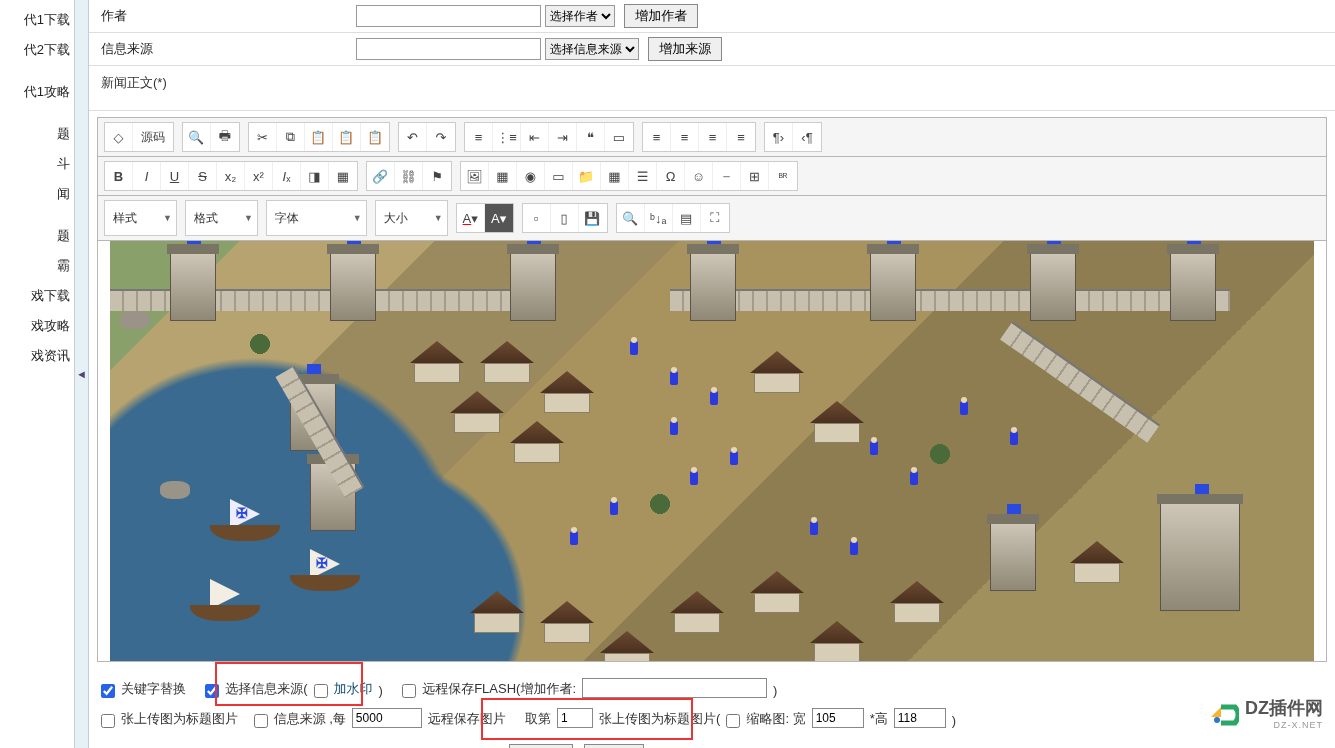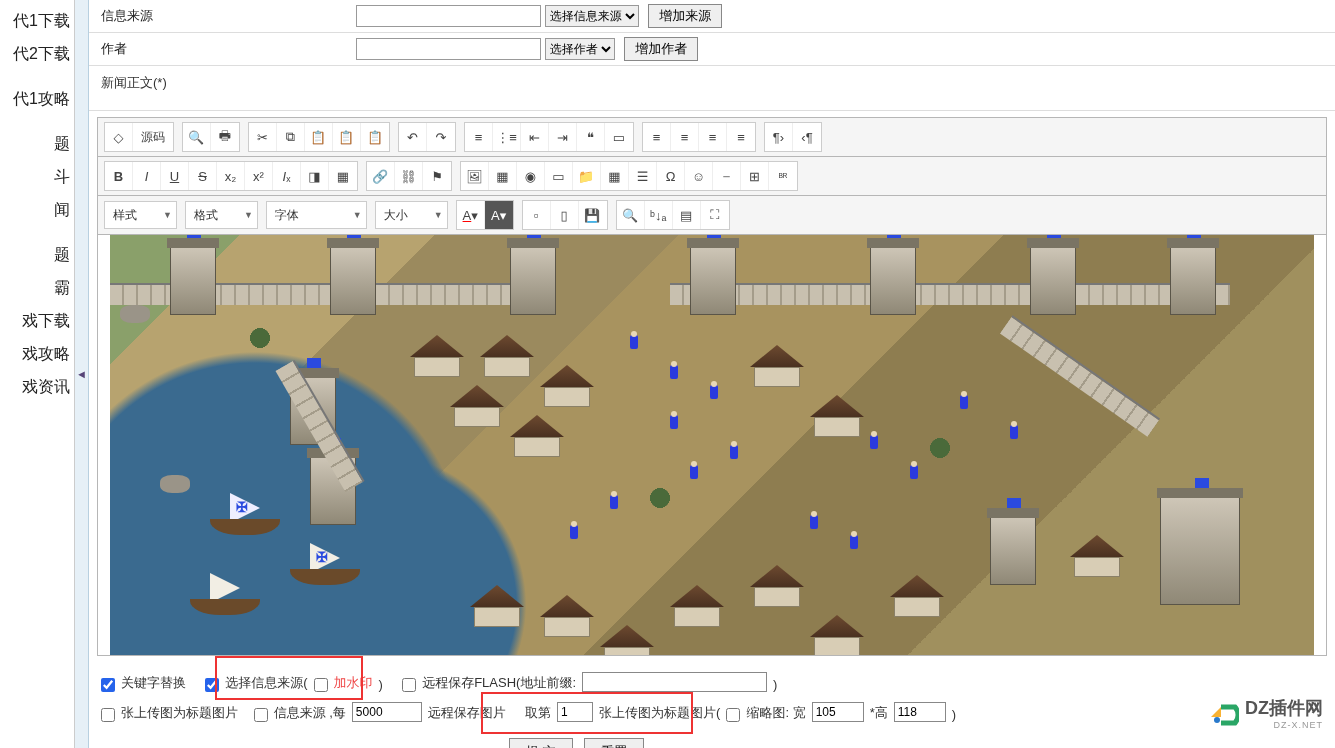--- a/index.html
+++ b/index.html
@@ -1,43 +1,43 @@
 <!DOCTYPE html>
 <html><head>
 <meta charset="utf-8">
 <style>
 * { box-sizing: border-box; margin: 0; padding: 0; }
 body { font-family: "Microsoft YaHei", SimSun, Arial, sans-serif; font-size: 13px; background: #fff; color: #333; }
 .page { display: flex; height: 748px; width: 1335px; overflow: hidden; position: relative; }
 .sidebar { width: 75px; padding: 5px 0 0 0; border-right: 1px solid #ccc; background: #fff; }
-.sidebar-item { padding: 6px 4px; font-size: 16px; color: #222; cursor: pointer; white-space: nowrap; text-align: right; }
+.sidebar-item { padding: 6px 4px; font-size: 13px; color: #222; cursor: pointer; white-space: nowrap; text-align: right; }
 .sidebar-collapse { width: 14px; background: #e6f0f7; border-right: 1px solid #b8d0e0; display: flex; align-items: center; justify-content: center; }
 .sidebar-collapse span { font-size: 11px; color: #547; cursor: pointer; }
 .main { flex: 1; background: #fff; padding: 0; overflow: hidden; }
 .form-row { display: flex; align-items: center; padding: 4px 12px; border-bottom: 1px solid #ddd; }
 .form-label { width: 255px; font-size: 13px; color: #222; }
 .form-ctrl input[type="text"] { height: 22px; border: 1px solid #999; padding: 0 4px; font-size: 12px; }
 .form-ctrl select { height: 22px; border: 1px solid #999; font-size: 12px; background: #efefef; }
 .form-ctrl button { height: 24px; padding: 0 10px; margin-left: 6px; border: 1px solid #888; background: #efefef; cursor: pointer; font-size: 13px; }
 .editor-label { padding: 8px 12px 18px; font-size: 13px; border-bottom: 1px solid #ddd; }
 .editor-wrap { margin: 6px 8px; border: 1px solid #b6b6b6; background: #f5f5f5; }
 .tb { padding: 4px 6px; border-bottom: 1px solid #b6b6b6; display: flex; flex-wrap: wrap; gap: 2px; align-items: center; }
 .tb-group { display: inline-flex; border: 1px solid #ccc; background: #fff; margin-right: 6px; }
 .tb-btn { width: 28px; height: 28px; display: inline-flex; align-items: center; justify-content: center; border-right: 1px solid #eee; cursor: pointer; font-size: 13px; color: #444; }
 .tb-btn:last-child { border-right: none; }
 .tb-btn.txt { width: auto; padding: 0 8px; font-size: 12px; }
-.tb-combo { display: inline-flex; align-items: center; border: 1px solid #ccc; background: #fff; height: 28px; margin-right: 6px; padding: 0 4px 0 8px; cursor: pointer; }
+.tb-combo { display: inline-flex; align-items: center; border: 1px solid #ccc; background: #fff; height: 36px; margin-right: 6px; padding: 0 4px 0 8px; cursor: pointer; }
 .tb-combo span:first-child { font-size: 12px; min-width: 38px; }
 .tb-combo .arr { font-size: 9px; color: #666; margin-left: 12px; }
 .editor-canvas { height: 420px; overflow: hidden; background: #fff; position: relative; padding: 0 12px; }
 .game-img { width: 100%; height: 100%; position: relative; }
 .opts { padding: 10px 12px 6px; font-size: 13px; display: flex; flex-wrap: wrap; align-items: flex-end; gap: 6px; }
 .opts input[type="checkbox"] { width: 14px; height: 14px; vertical-align: middle; accent-color: #2563eb; }
 .opts input[type="text"] { border: 1px solid #888; height: 20px; padding: 0 3px; font-size: 12px; }
-.opts a { color: #ef4444; text-decoration: none; }
+.opts a { color: #0c4a6e; text-decoration: none; }
 .hl-red { border: 2px solid #e33; position: absolute; pointer-events: none; }
 .submit-row { padding: 10px 0 0 420px; }
 .submit-row button { padding: 4px 16px; border: 1px solid #888; background: #efefef; margin-right: 8px; cursor: pointer; font-size: 13px; }
 .watermark { position: absolute; right: 12px; bottom: 18px; display: flex; align-items: center; gap: 6px; }
 .wm-logo { width: 32px; height: 32px; border-radius: 50%; position: relative; }
 .wm-txt { font-size: 18px; font-weight: bold; color: #555; }
 .wm-sub { font-size: 9px; color: #999; text-align: right; letter-spacing: 1px; }
 
 
 .scene { width:100%; height:100%; position:relative; overflow:hidden;
@@ -81,34 +81,34 @@
     <div class="sidebar-item">戏资讯</div>
   </div>
 
   <div class="sidebar-collapse">
     <span>◄</span>
   </div>
 
   <div class="main">
 
     <div class="form-row">
+      <div class="form-label">作者</div>
+      <div class="form-ctrl">
+        <input type="text" style="width: 185px;">
+        <select><option>选择作者</option></select>
+        <button>增加作者</button>
+      </div>
+    </div>
+
+    <div class="form-row">
       <div class="form-label">信息来源</div>
       <div class="form-ctrl">
         <input type="text" style="width: 185px;">
         <select><option>选择信息来源</option></select>
         <button>增加来源</button>
-      </div>
-    </div>
-
-    <div class="form-row">
-      <div class="form-label">作者</div>
-      <div class="form-ctrl">
-        <input type="text" style="width: 185px;">
-        <select><option>选择作者</option></select>
-        <button>增加作者</button>
       </div>
     </div>
 
     <div class="editor-label">新闻正文(*)</div>
 
     <div class="editor-wrap">
 
       <div class="tb">
         <div class="tb-group">
           <span class="tb-btn">◇</span>
@@ -368,21 +368,21 @@
       <div class="opts">
         <input type="checkbox" checked="" style="">
         <span>关键字替换</span>
         &nbsp;&nbsp;
         <input type="checkbox" checked="" style="">
         <span>选择信息来源(</span>
         <input type="checkbox" style="">
         <a href="#">加水印</a><span>)</span>
         &nbsp;&nbsp;
         <input type="checkbox" style="">
-        <span>远程保存FLASH(地址前缀:</span>
+        <span>远程保存FLASH(增加作者:</span>
         <input type="text" style="width: 185px;">
         <span>)</span>
       </div>
 
       <div class="opts" style="padding-top:4px">
         <input type="checkbox" style="">
         <span>张上传图为标题图片</span>
         &nbsp;
         <input type="checkbox" style="">
         <span>信息来源 ,每</span>

